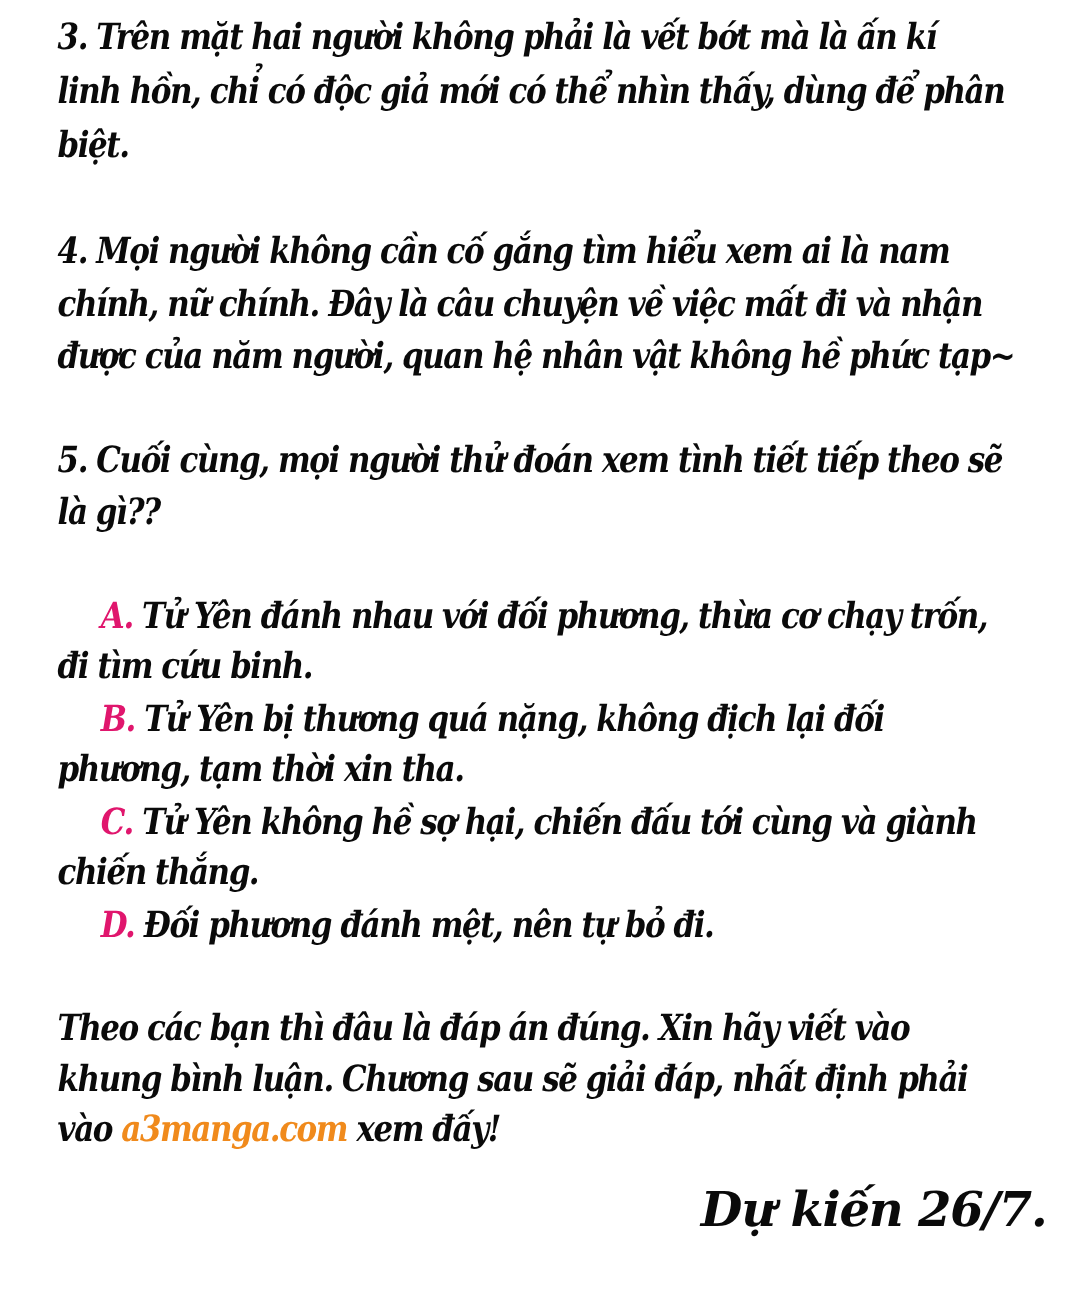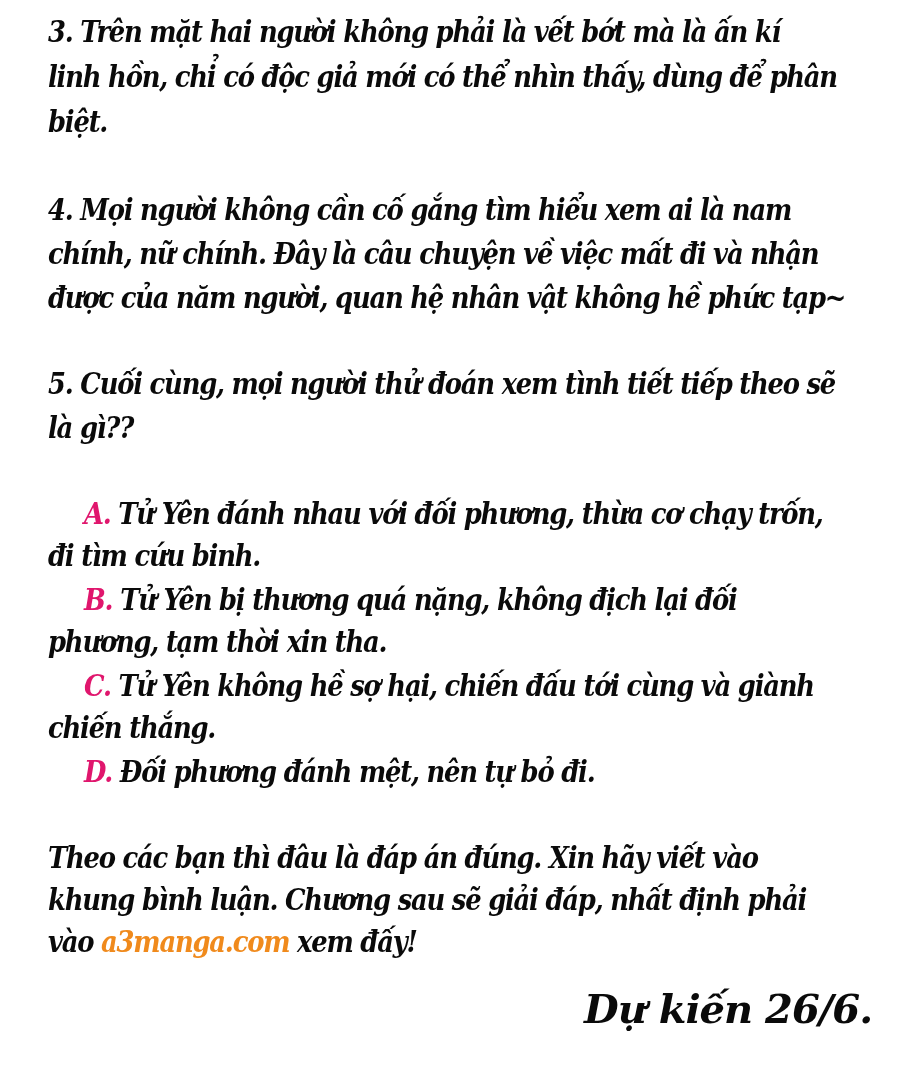--- a/index.html
+++ b/index.html
@@ -84,14 +84,14 @@
   <div class="line indent" style="top:752px">
     <span class="opt-letter">D.</span><span> Đối phương đánh mệt, nên tự bỏ đi.</span>
   </div>
 
   <div class="line" style="top:838px">Theo các bạn thì đâu là đáp án đúng. Xin hãy viết vào</div>
   <div class="line" style="top:880px">khung bình luận. Chương sau sẽ giải đáp, nhất định phải</div>
   <div class="line" style="top:922px">
     <span>vào </span><a class="site-link">a3manga.com</a><span> xem đấy!</span>
   </div>
 
-  <div class="date">Dự kiến 26/6.</div>
+  <div class="date">Dự kiến 26/7.</div>
 </div>
 
 </body></html>

